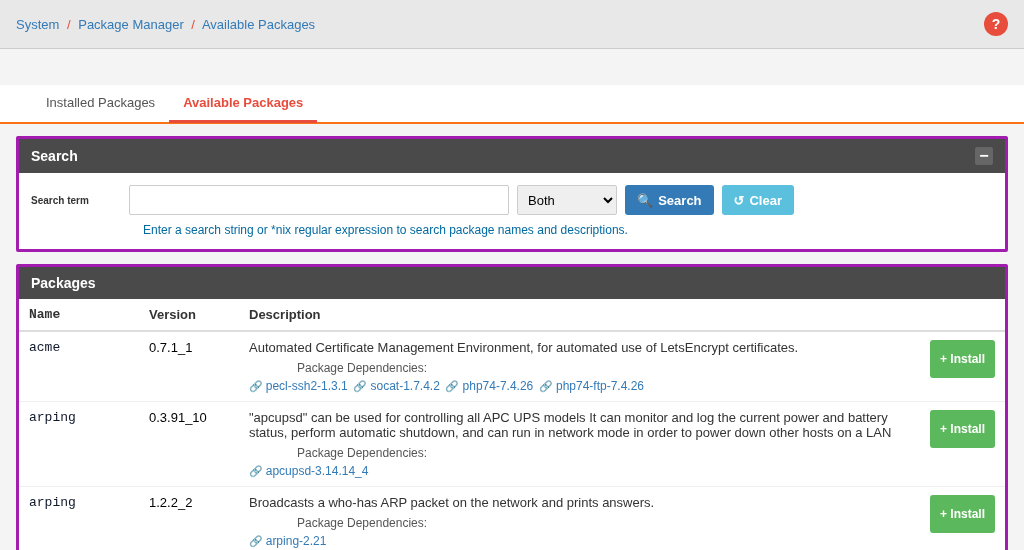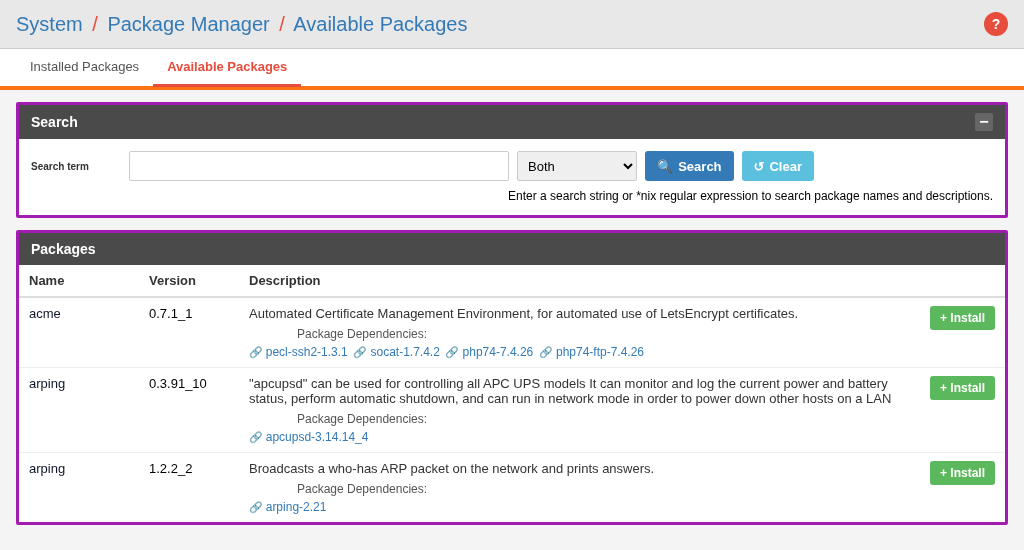--- a/index.html
+++ b/index.html
@@ -13,21 +13,21 @@
     
     .header {
       background: #e8e8e8;
       border-bottom: 1px solid #ccc;
       padding: 12px 16px;
       display: flex;
       align-items: center;
       justify-content: space-between;
     }
     .breadcrumb {
-      font-size: 20px;
+      font-size: 13px;
       font-weight: 500;
       color: #333;
     }
     .breadcrumb a {
       color: #337ab7;
       text-decoration: none;
     }
     .breadcrumb .sep {
       color: #e74c3c;
       margin: 0 4px;
@@ -42,23 +42,24 @@
       justify-content: center;
       color: white;
       font-weight: bold;
       font-size: 14px;
       cursor: pointer;
     }
 
     
     .tabs {
       background: #fff;
-      border-bottom: 4px solid #f97316;
-      padding: 0 16px;
-      display: flex;
+      border-bottom: 2px solid #f97316;
+      padding: 0 32px;
+      display: flex;
+      margin-top: 36px;
     }
     .tab {
       padding: 10px 14px;
       cursor: pointer;
       font-size: 13px;
       color: #555;
       border-bottom: 3px solid transparent;
       margin-bottom: -1px;
     }
     .tab.active {
@@ -128,21 +129,21 @@
       padding: 4px 8px;
       font-size: 13px;
       border-radius: 2px;
     }
     .search-select {
       height: 30px;
       border: 1px solid #ccc;
       padding: 2px 6px;
       font-size: 13px;
       border-radius: 2px;
-      width: 120px;
+      width: 100px;
     }
     .btn {
       height: 30px;
       padding: 0 12px;
       border: none;
       border-radius: 3px;
       cursor: pointer;
       font-size: 13px;
       font-weight: bold;
       display: inline-flex;
@@ -150,24 +151,23 @@
       gap: 5px;
       color: #fff;
     }
     .btn-search {
       background: #337ab7;
     }
     .btn-clear {
       background: #5bc0de;
     }
     .search-hint {
-      color: #000000;
+      color: #0369a1;
       font-size: 12px;
-      margin-left: 86px;
-      text-align: right;
+      margin-left: 112px;
     }
 
     
     .packages-table {
       width: 100%;
       border-collapse: collapse;
     }
     .packages-table th {
       text-align: left;
       padding: 8px 10px;
@@ -177,42 +177,42 @@
       border-bottom: 2px solid #ddd;
     }
     .packages-table td {
       padding: 8px 10px;
       vertical-align: top;
       border-bottom: 1px solid #eee;
     }
     .packages-table tr:last-child td {
       border-bottom: none;
     }
-    .col-name { width: 120px; }
+    .col-name { width: 120px; font-family: Liberation Mono, monospace; }
     .col-version { width: 100px; }
     .col-desc { width: auto; }
     .col-action { width: 100px; text-align: right; }
 
     .pkg-name {
       color: #0f172a;
       text-decoration: none;
       font-weight: 500;
     }
 
     .pkg-version {
       color: #000000;
       text-decoration: none;
     }
 
     .btn-install {
       background: #5cb85c;
       color: #fff;
       border: none;
       border-radius: 3px;
-      padding: 5px 10px;
+      padding: 12px 10px;
       cursor: pointer;
       font-size: 12px;
       font-weight: bold;
       display: inline-flex;
       align-items: center;
       gap: 4px;
       white-space: nowrap;
     }
 
     .dep-section {

